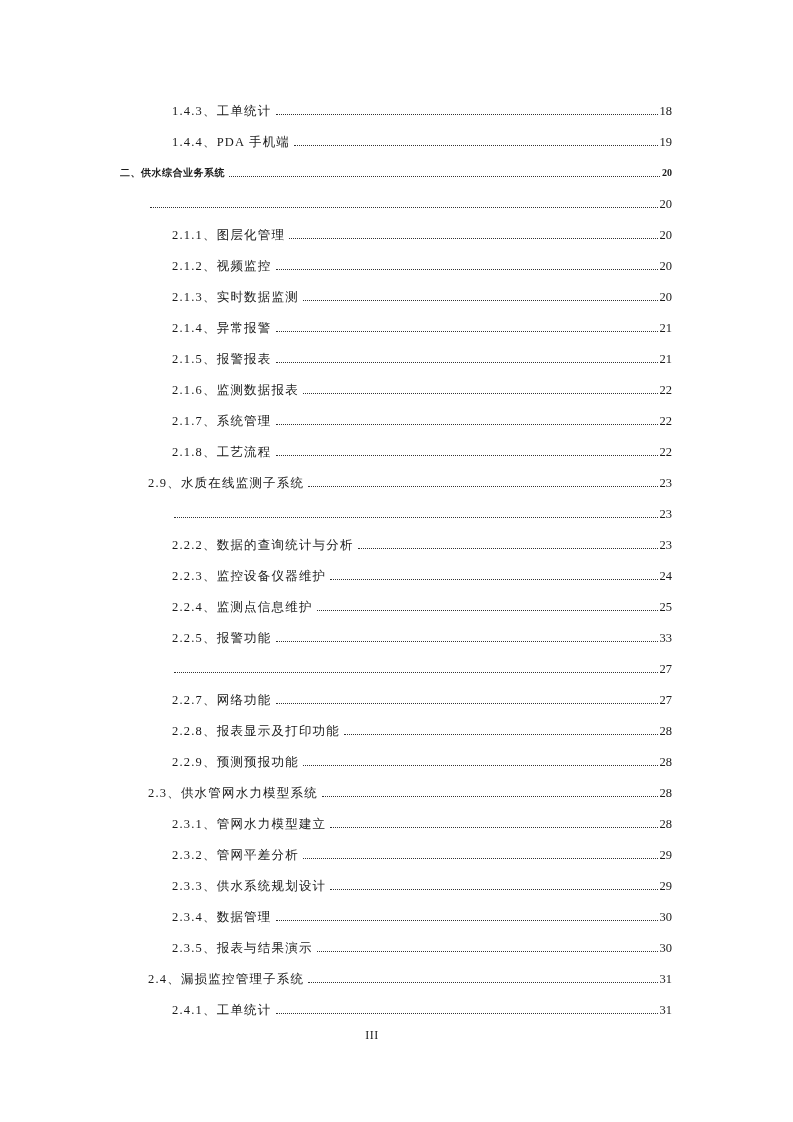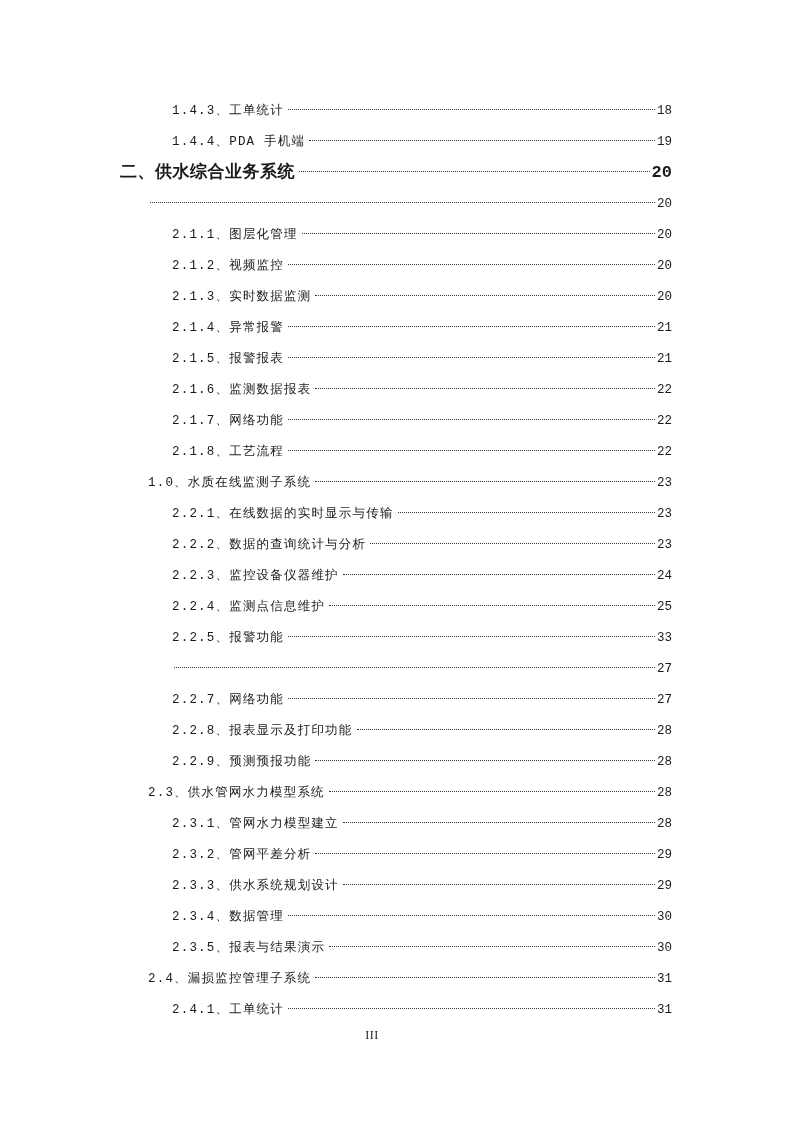--- a/index.html
+++ b/index.html
@@ -1,24 +1,24 @@
 <!DOCTYPE html>
 <html><head>
   <meta charset="utf-8">
   <style>
     html, body { margin:0; padding:0; background:#ffffff; }
     body { width:793px; height:1122px; position:relative; overflow:hidden;
       font-family:"Liberation Serif","DejaVu Serif",serif; color:#1a1a1a; }
     .toc { position:absolute; left:0; top:0; width:793px; }
-    .row { position:absolute; right:121px; height:18px; display:flex; align-items:center;
-      font-size:12.5px; line-height:18px;font-family:Liberation Mono, monospace; }
+    .row { position:absolute; right:121px; height:18px; display:flex; align-items:flex-end;
+      font-size:12.5px; line-height:18px; }
     .row .label { white-space:nowrap; letter-spacing:1.2px; padding-right:2px; }
     .row .dots { flex:1; border-bottom:1px dotted #333; margin:0 2px 5px 2px; height:1px; }
     .row .page { white-space:nowrap; }
-    .row.l1 { left:120px; font-weight:bold; font-size:17px; }
+    .row.l1 { left:120px; font-weight:bold; font-size:10px; }
     .row.l1 .label { letter-spacing:0.5px; }
     .row.l2 { left:148px; }
     .row.l3 { left:172px; }
     .footer { position:absolute; top:1028px; left:0; width:744px; text-align:center;
       font-size:12px; letter-spacing:0.5px; }
   </style>
 </head>
 <body>
 
 <div class="toc">
@@ -65,36 +65,35 @@
       <span class="label">2.1.5、报警报表</span>
       <span class="dots"></span>
       <span class="page">21</span>
     </div>
   <div class="row l3" style="top:381px">
       <span class="label">2.1.6、监测数据报表</span>
       <span class="dots"></span>
       <span class="page">22</span>
     </div>
   <div class="row l3" style="top:412px">
-      <span class="label">2.1.7、网络功能</span>
+      <span class="label">2.1.7、系统管理</span>
       <span class="dots"></span>
       <span class="page">22</span>
     </div>
   <div class="row l3" style="top:443px">
       <span class="label">2.1.8、工艺流程</span>
       <span class="dots"></span>
       <span class="page">22</span>
     </div>
   <div class="row l2" style="top:474px">
-      <span class="label">1.0、水质在线监测子系统</span>
+      <span class="label">2.9、水质在线监测子系统</span>
       <span class="dots"></span>
       <span class="page">23</span>
     </div>
   <div class="row l3" style="top:505px">
-      <span class="label">2.2.1、在线数据的实时显示与传输</span>
       <span class="dots"></span>
       <span class="page">23</span>
     </div>
   <div class="row l3" style="top:536px">
       <span class="label">2.2.2、数据的查询统计与分析</span>
       <span class="dots"></span>
       <span class="page">23</span>
     </div>
   <div class="row l3" style="top:567px">
       <span class="label">2.2.3、监控设备仪器维护</span>

